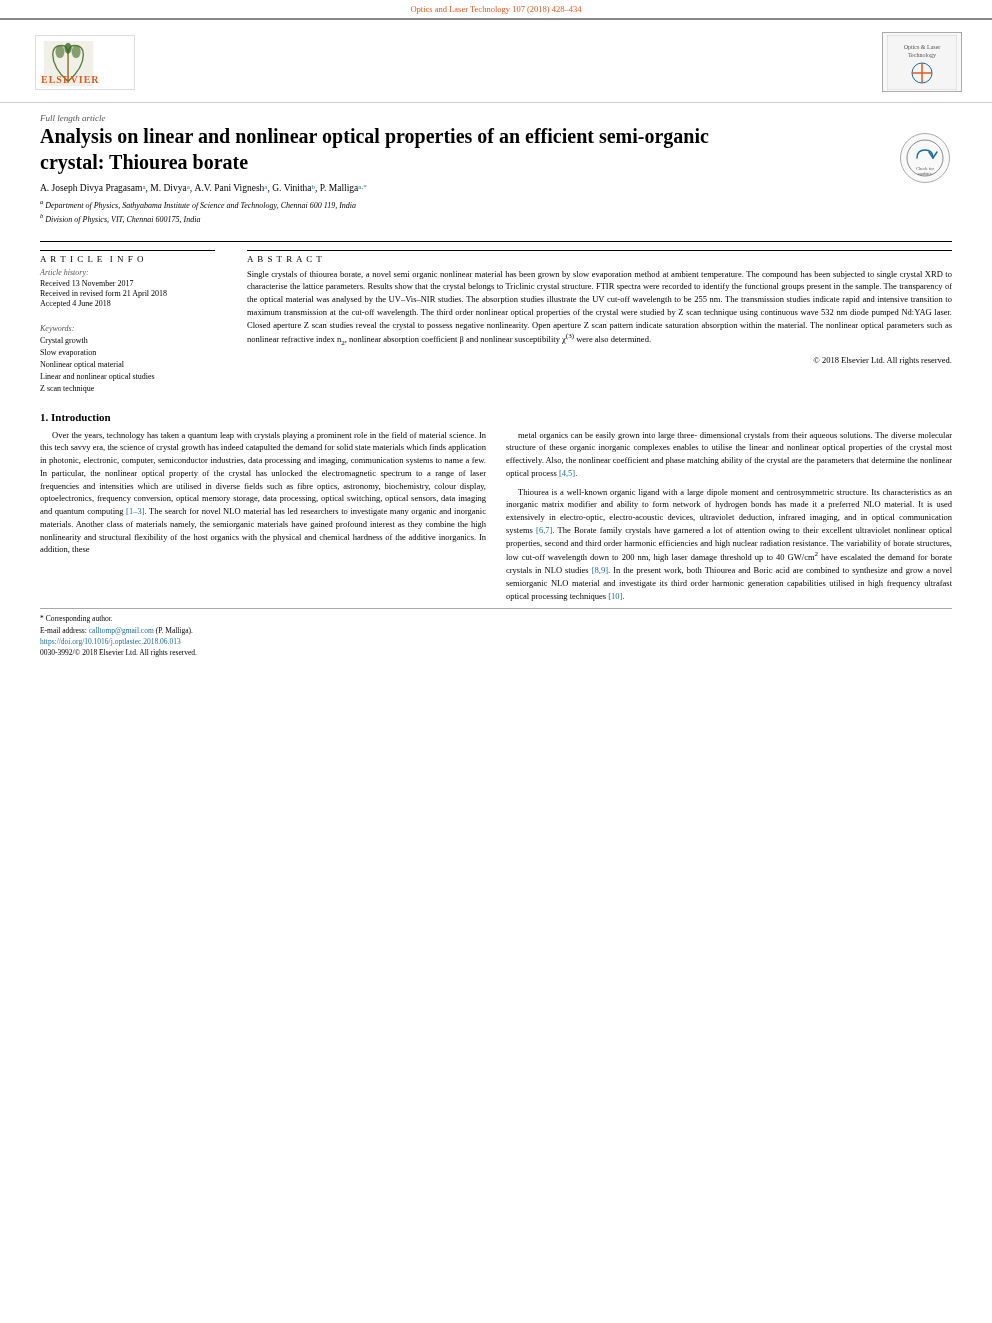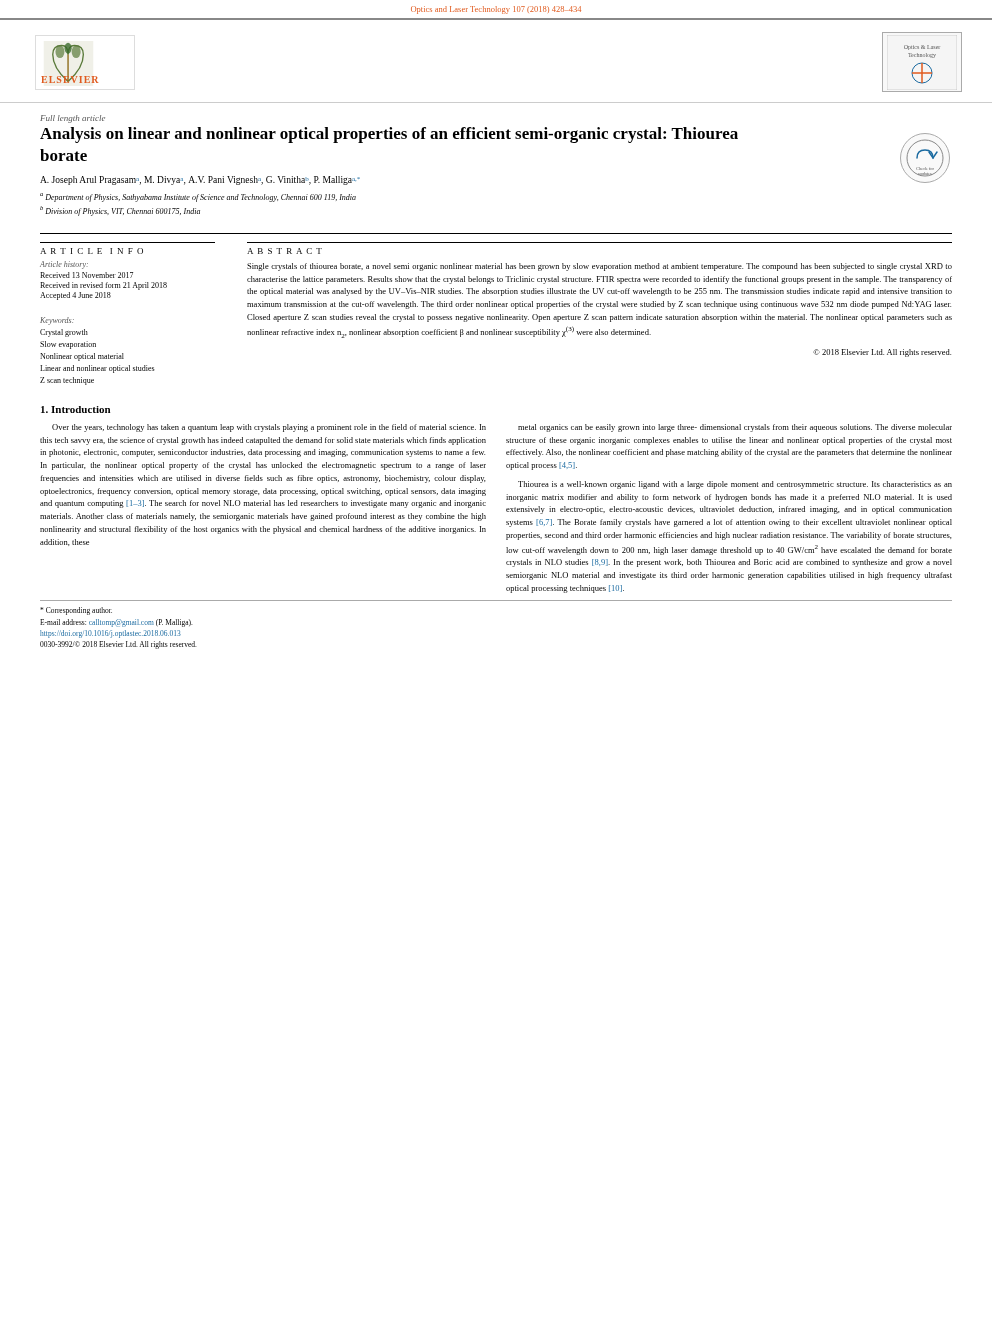--- a/index.html
+++ b/index.html
@@ -87,21 +87,21 @@
     }
     .article-body {
       padding: 10px 40px 10px 40px;
     }
     .article-type {
       font-size: 9px;
       color: #555;
       font-style: italic;
     }
     .article-main-title {
-      font-size: 17px;
+      font-size: 20px;
       font-weight: bold;
       color: #000;
       line-height: 1.3;
       margin-bottom: 8px;
       max-width: 700px;
     }
     .authors-line {
       font-size: 9.5px;
       margin-bottom: 4px;
       display: flex;
@@ -283,21 +283,21 @@
 </div>
 
 <div class="article-body">
   <div class="article-type">Full length article</div>
 
   <div class="article-header-row">
     <div class="article-header-left">
       <div class="article-main-title">Analysis on linear and nonlinear optical properties of an efficient semi-organic crystal: Thiourea borate</div>
 
       <div class="authors-line">
-        <span class="author-name">A. Joseph Arul Pragasam</span><span class="author-sup">a</span>,&nbsp;
+        <span class="author-name">A. Joseph Divya Pragasam</span><span class="author-sup">a</span>,&nbsp;
         <span class="author-name">M. Divya</span><span class="author-sup">a</span>,&nbsp;
         <span class="author-name">A.V. Pani Vignesh</span><span class="author-sup">a</span>,&nbsp;
         <span class="author-name">G. Vinitha</span><span class="author-sup">b</span>,&nbsp;
         <span class="author-name">P. Malliga</span><span class="author-sup">a,*</span>
       </div>
 
       <div class="affil-section">
         <div class="affil-line">
           <span class="affil-sup">a</span>
           <span>Department of Physics, Sathyabama Institute of Science and Technology, Chennai 600 119, India</span>

